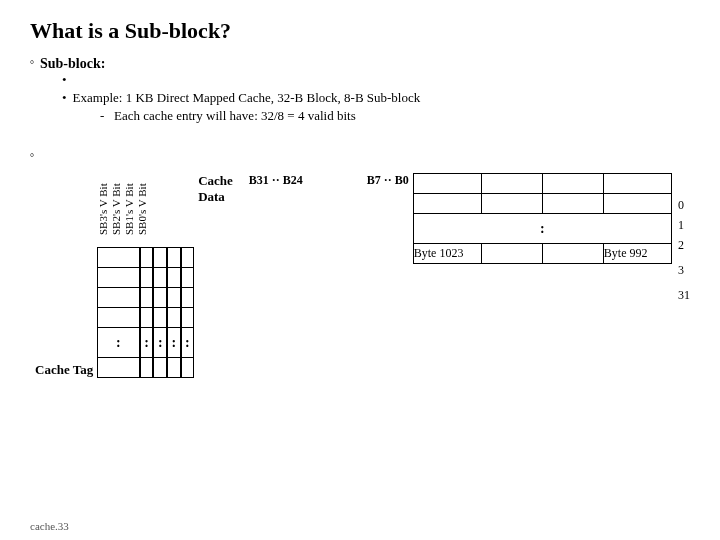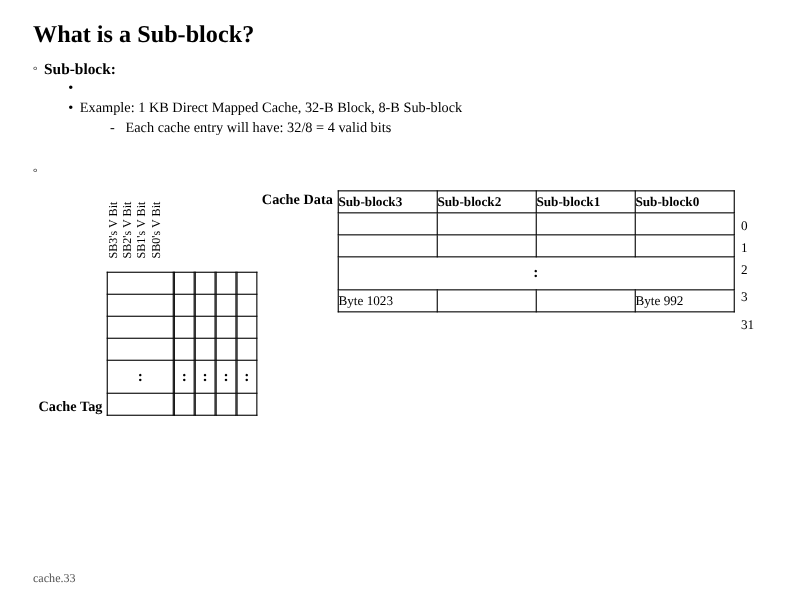--- a/index.html
+++ b/index.html
@@ -284,31 +284,29 @@
                 </tr>
             </tbody>
           </table>
         </div>
       </div>
     </div>
 
     <div class="cache-data-section">
       <div style="font-size:13px;font-weight:bold;margin-bottom:2px;margin-left:4px;">Cache Data</div>
 
+      <div style="display:flex; flex-direction:row; margin-left:4px; margin-bottom:0;">
+        <span style="font-size:12px;font-weight:bold;flex:1;min-width:80px;">B31 ·· B24</span>
+        <span style="font-size:12px;font-weight:bold;min-width:80px;text-align:right;">B7 ·· B0</span>
+      </div>
 
       <div style="display:flex; flex-direction:row; margin-bottom:0;">
         <table class="grid" style="margin-left:4px;">
           <tbody>
 
-            <tr>
-              <td style="width:90px;height:20px;font-size:12px;font-weight:bold;">Sub-block3</td>
-              <td style="width:90px;height:20px;font-size:12px;font-weight:bold;">Sub-block2</td>
-              <td style="width:90px;height:20px;font-size:12px;font-weight:bold;">Sub-block1</td>
-              <td style="width:90px;height:20px;font-size:12px;font-weight:bold;">Sub-block0</td>
-            </tr>
             <tr>
               <td style="width:90px;height:20px;"></td>
               <td style="width:90px;height:20px;"></td>
               <td style="width:90px;height:20px;"></td>
               <td style="width:90px;height:20px;"></td>
             </tr>
             <tr>
               <td style="width:90px;height:20px;"></td>
               <td style="width:90px;height:20px;"></td>
               <td style="width:90px;height:20px;"></td>

